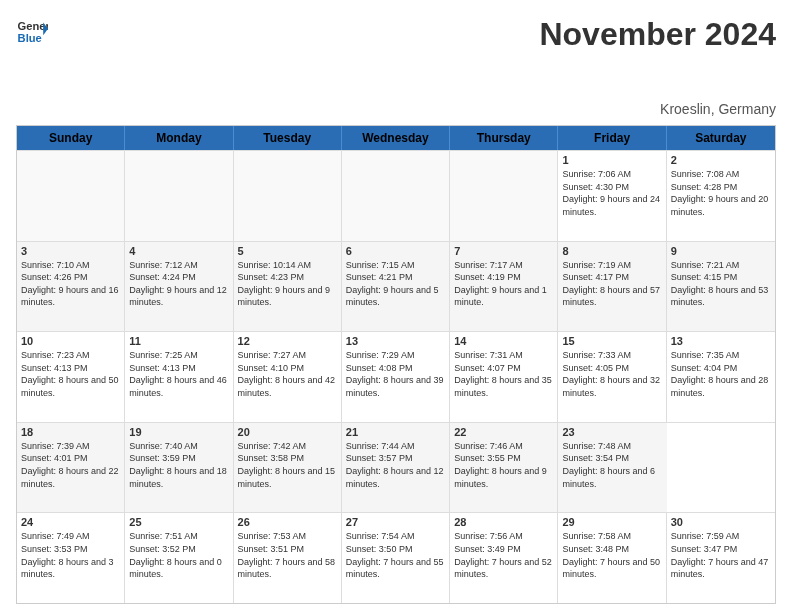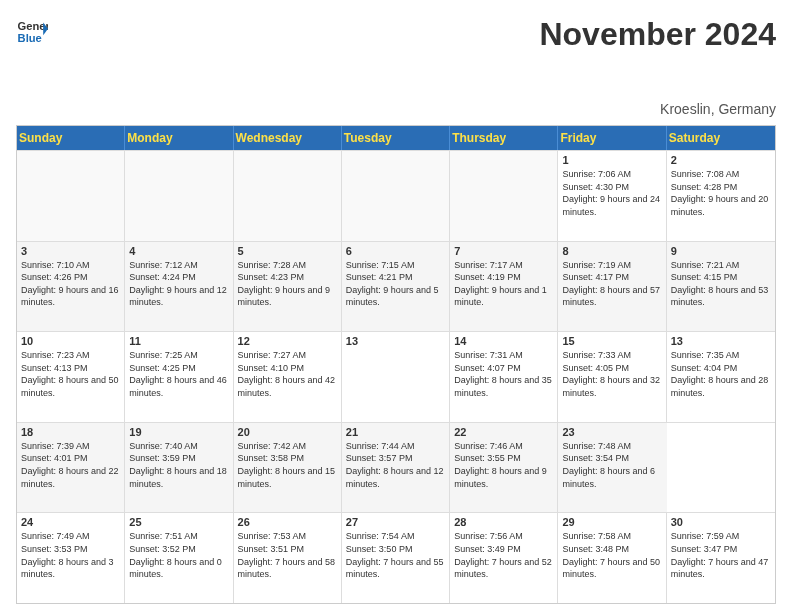--- a/index.html
+++ b/index.html
@@ -50,24 +50,24 @@
       display: flex;
       flex-direction: column;
       border: 1px solid #ccc;
     }
     .cal-header {
       display: grid;
       grid-template-columns: repeat(7, 1fr);
       background: #2a6db5;
     }
     .cal-header-cell {
-      color: #fde047;
+      color: #000000;
       font-size: 12px;
       font-weight: bold;
-      text-align: left;
+      text-align: center;
       padding: 5px 2px;
       border-right: 1px solid #4a8dd5;
     }
     .cal-header-cell:last-child { border-right: none; }
     .cal-body {
       display: flex;
       flex-direction: column;
       flex: 1;
     }
     .cal-row {
@@ -114,22 +114,22 @@
     <div class="title-block">
       <div class="month-title">November 2024</div>
       <div class="location">Kroeslin, Germany</div>
     </div>
   </div>
 
   <div class="calendar">
     <div class="cal-header">
       <div class="cal-header-cell">Sunday</div>
       <div class="cal-header-cell">Monday</div>
+      <div class="cal-header-cell">Tuesday</div>
       <div class="cal-header-cell">Wednesday</div>
-      <div class="cal-header-cell">Tuesday</div>
       <div class="cal-header-cell">Thursday</div>
       <div class="cal-header-cell">Friday</div>
       <div class="cal-header-cell">Saturday</div>
     </div>
     <div class="cal-body" id="cal-body">
     <div class="cal-row">
           <div class="cal-cell empty"></div>
           <div class="cal-cell empty"></div>
           <div class="cal-cell empty"></div>
           <div class="cal-cell empty"></div>
@@ -155,21 +155,21 @@
 Daylight: 9 hours and 16 minutes.</div>
           </div>
           <div class="cal-cell alt">
             <span class="day-num">4</span>
             <div class="cell-info">Sunrise: 7:12 AM
 Sunset: 4:24 PM
 Daylight: 9 hours and 12 minutes.</div>
           </div>
           <div class="cal-cell alt">
             <span class="day-num">5</span>
-            <div class="cell-info">Sunrise: 7:28 AM
+            <div class="cell-info">Sunrise: 10:14 AM
 Sunset: 4:23 PM
 Daylight: 9 hours and 9 minutes.</div>
           </div>
           <div class="cal-cell alt">
             <span class="day-num">6</span>
             <div class="cell-info">Sunrise: 7:15 AM
 Sunset: 4:21 PM
 Daylight: 9 hours and 5 minutes.</div>
           </div>
           <div class="cal-cell alt">
@@ -194,31 +194,34 @@
         <div class="cal-row">
           <div class="cal-cell">
             <span class="day-num">10</span>
             <div class="cell-info">Sunrise: 7:23 AM
 Sunset: 4:13 PM
 Daylight: 8 hours and 50 minutes.</div>
           </div>
           <div class="cal-cell">
             <span class="day-num">11</span>
             <div class="cell-info">Sunrise: 7:25 AM
-Sunset: 4:25 PM
+Sunset: 4:13 PM
 Daylight: 8 hours and 46 minutes.</div>
           </div>
           <div class="cal-cell">
             <span class="day-num">12</span>
             <div class="cell-info">Sunrise: 7:27 AM
 Sunset: 4:10 PM
 Daylight: 8 hours and 42 minutes.</div>
           </div>
           <div class="cal-cell">
             <span class="day-num">13</span>
+            <div class="cell-info">Sunrise: 7:29 AM
+Sunset: 4:08 PM
+Daylight: 8 hours and 39 minutes.</div>
           </div>
           <div class="cal-cell">
             <span class="day-num">14</span>
             <div class="cell-info">Sunrise: 7:31 AM
 Sunset: 4:07 PM
 Daylight: 8 hours and 35 minutes.</div>
           </div>
           <div class="cal-cell">
             <span class="day-num">15</span>
             <div class="cell-info">Sunrise: 7:33 AM

